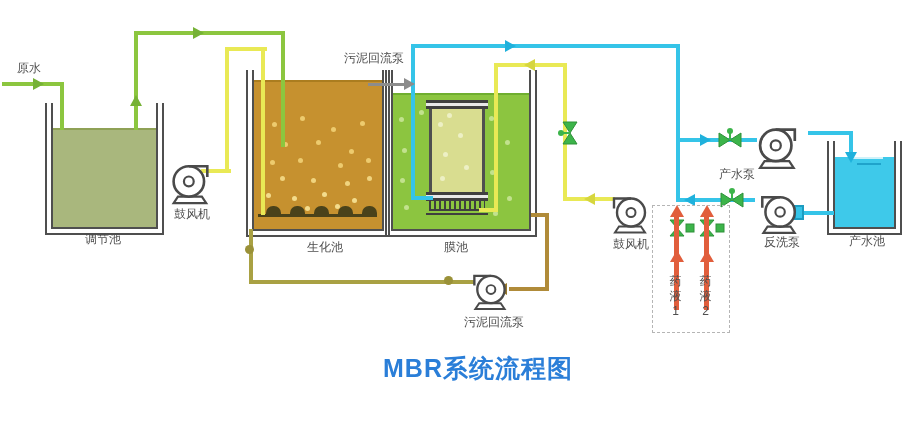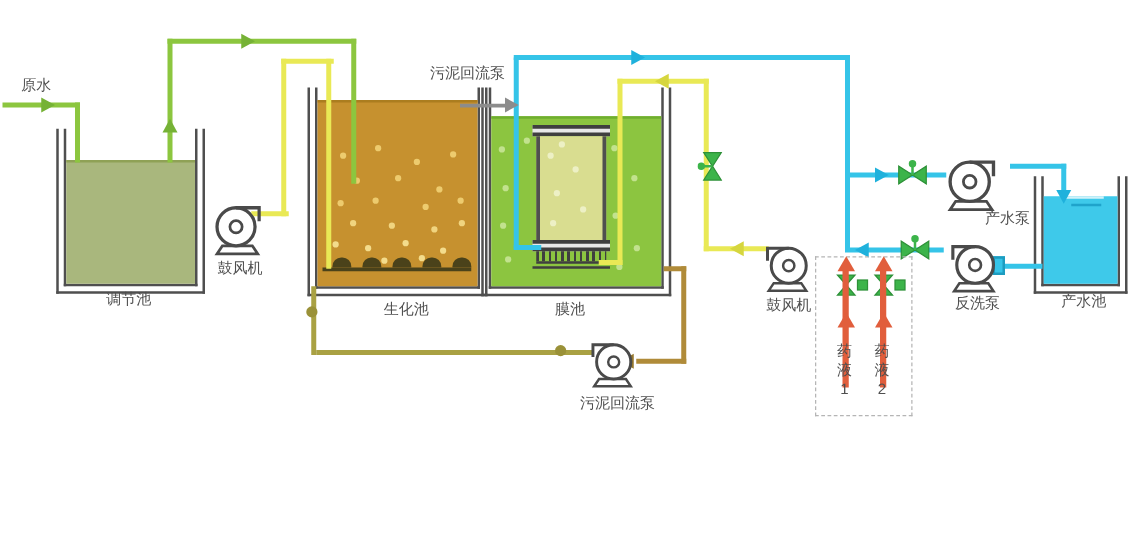--- a/index.html
+++ b/index.html
@@ -247,20 +247,21 @@
       </svg>
   </div>
 
   <div class="lbl" style="left:13px;top:62px;width:32px;">原水</div>
   <div class="lbl" style="left:79px;top:233px;width:48px;">调节池</div>
   <div class="lbl" style="left:167px;top:208px;width:50px;">鼓风机</div>
   <div class="lbl" style="left:300px;top:241px;width:50px;">生化池</div>
   <div class="lbl" style="left:434px;top:241px;width:44px;">膜池</div>
   <div class="lbl" style="left:334px;top:52px;width:80px;">污泥回流泵</div>
   <div class="lbl" style="left:606px;top:238px;width:50px;">鼓风机</div>
-  <div class="lbl" style="left:781px;top:168px;width:50px;">产水泵</div>
+  <div class="lbl" style="left:712px;top:168px;width:50px;">产水泵</div>
   <div class="lbl" style="left:757px;top:236px;width:50px;">反洗泵</div>
   <div class="lbl" style="left:842px;top:235px;width:50px;">产水池</div>
   <div class="lbl" style="left:454px;top:316px;width:80px;">污泥回流泵</div>
   <div class="vlbl" style="left:668px;top:274px;">药液1</div>
   <div class="vlbl" style="left:698px;top:274px;">药液2</div>
 
+  <div id="title">MBR系统流程图</div>
 </div>
 
 </body></html>

